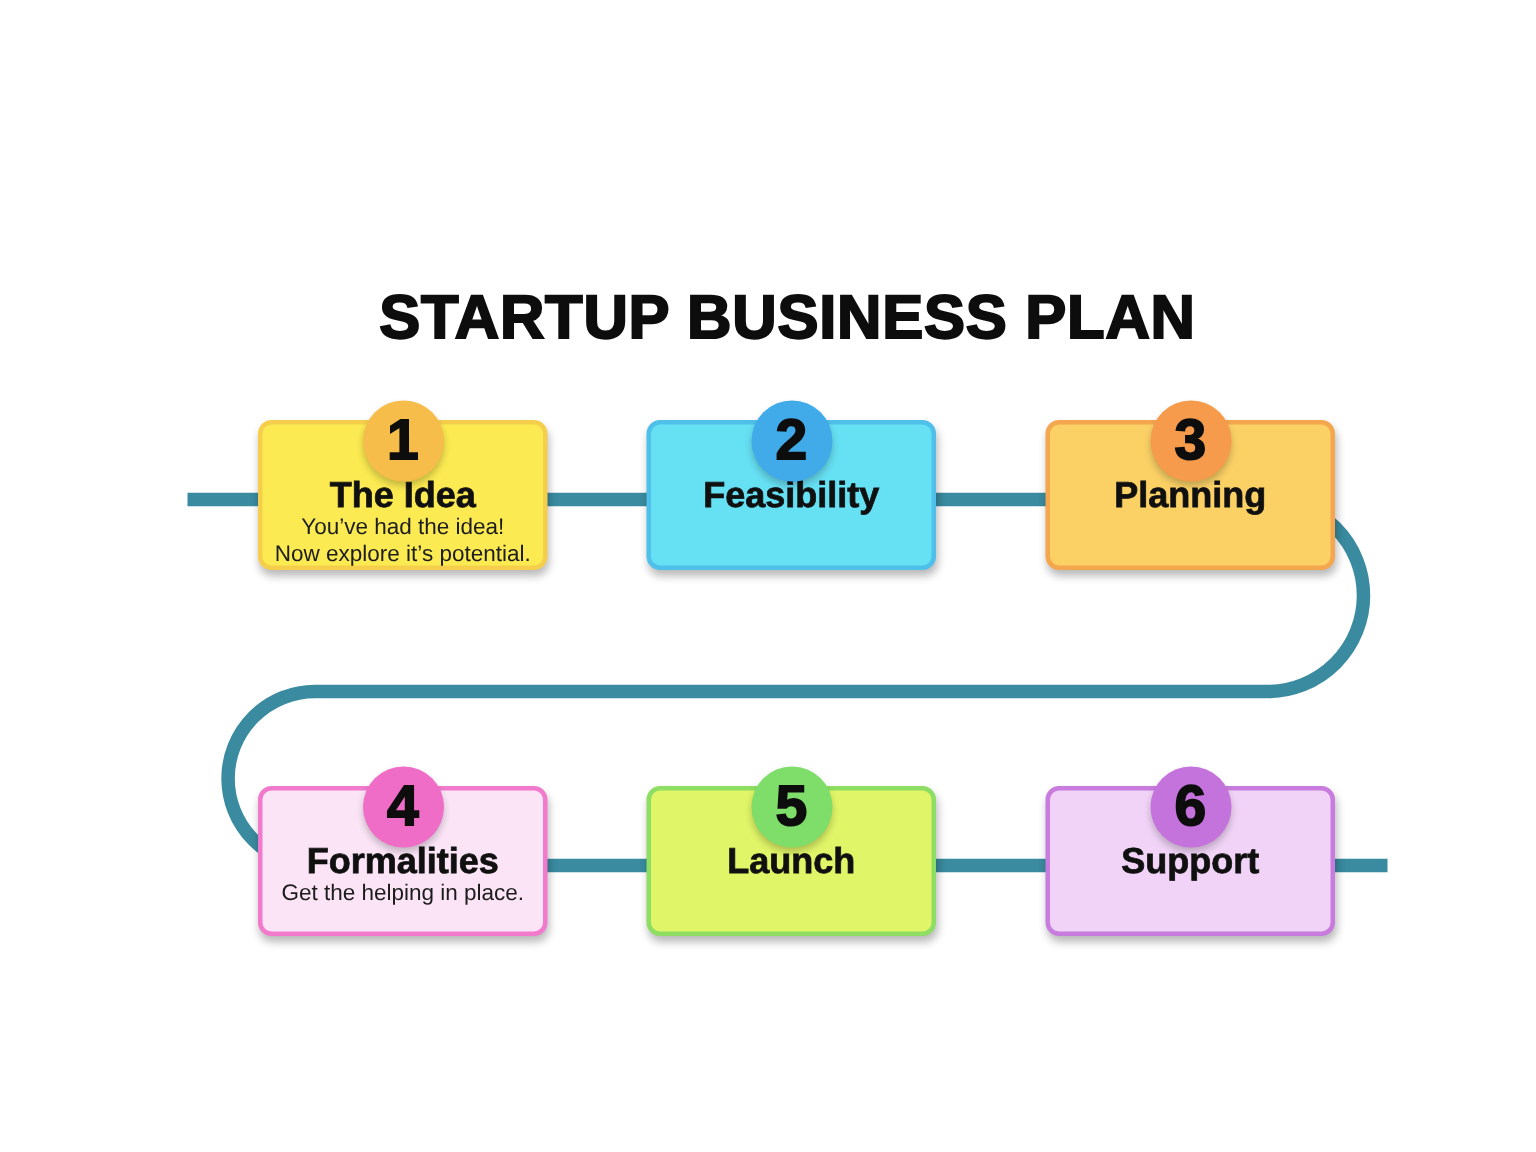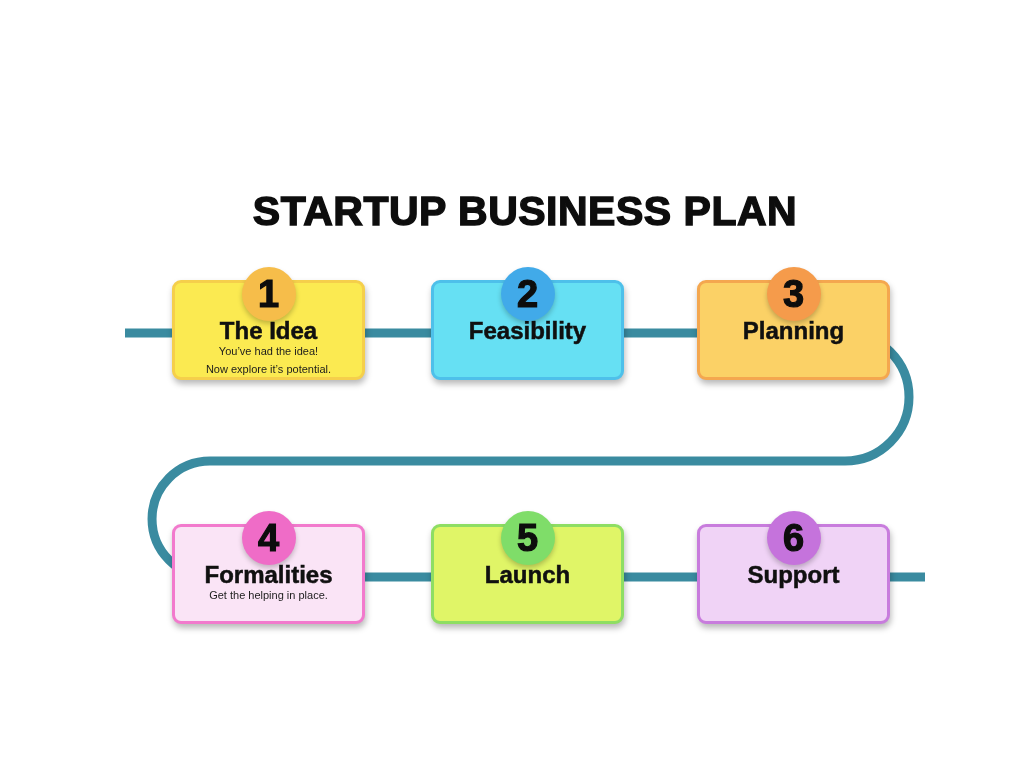--- a/index.html
+++ b/index.html
@@ -27,21 +27,21 @@
     box-shadow:0 3px 5px rgba(0,0,0,0.22);
   }
   .badge span{
     font-size:38px;font-weight:700;color:#0d0d0d;line-height:1;
     -webkit-text-stroke:1.2px #0d0d0d;
   }
   .card-title{
     font-size:24px;font-weight:700;line-height:23px;color:#101010;
     -webkit-text-stroke:.5px #101010;margin-bottom:1px;
   }
-  .card-desc{font-size:11px;line-height:17.5px;color:#1c1c1c;}
+  .card-desc{font-size:15px;line-height:17.5px;color:#1c1c1c;}
 </style>
 </head>
 <body>
 
 <div class="canvas">
 
   <div class="main-title">STARTUP BUSINESS PLAN</div>
 
   <svg class="connector" width="1024" height="768" viewBox="0 0 1024 768" aria-hidden="true">
     <path d="M 125 333 H 845 A 63.5 63.5 0 0 1 845 461 H 210 A 58 58 0 0 0 210 577 H 925" fill="none" stroke="#3A8BA0" stroke-width="9"></path>

